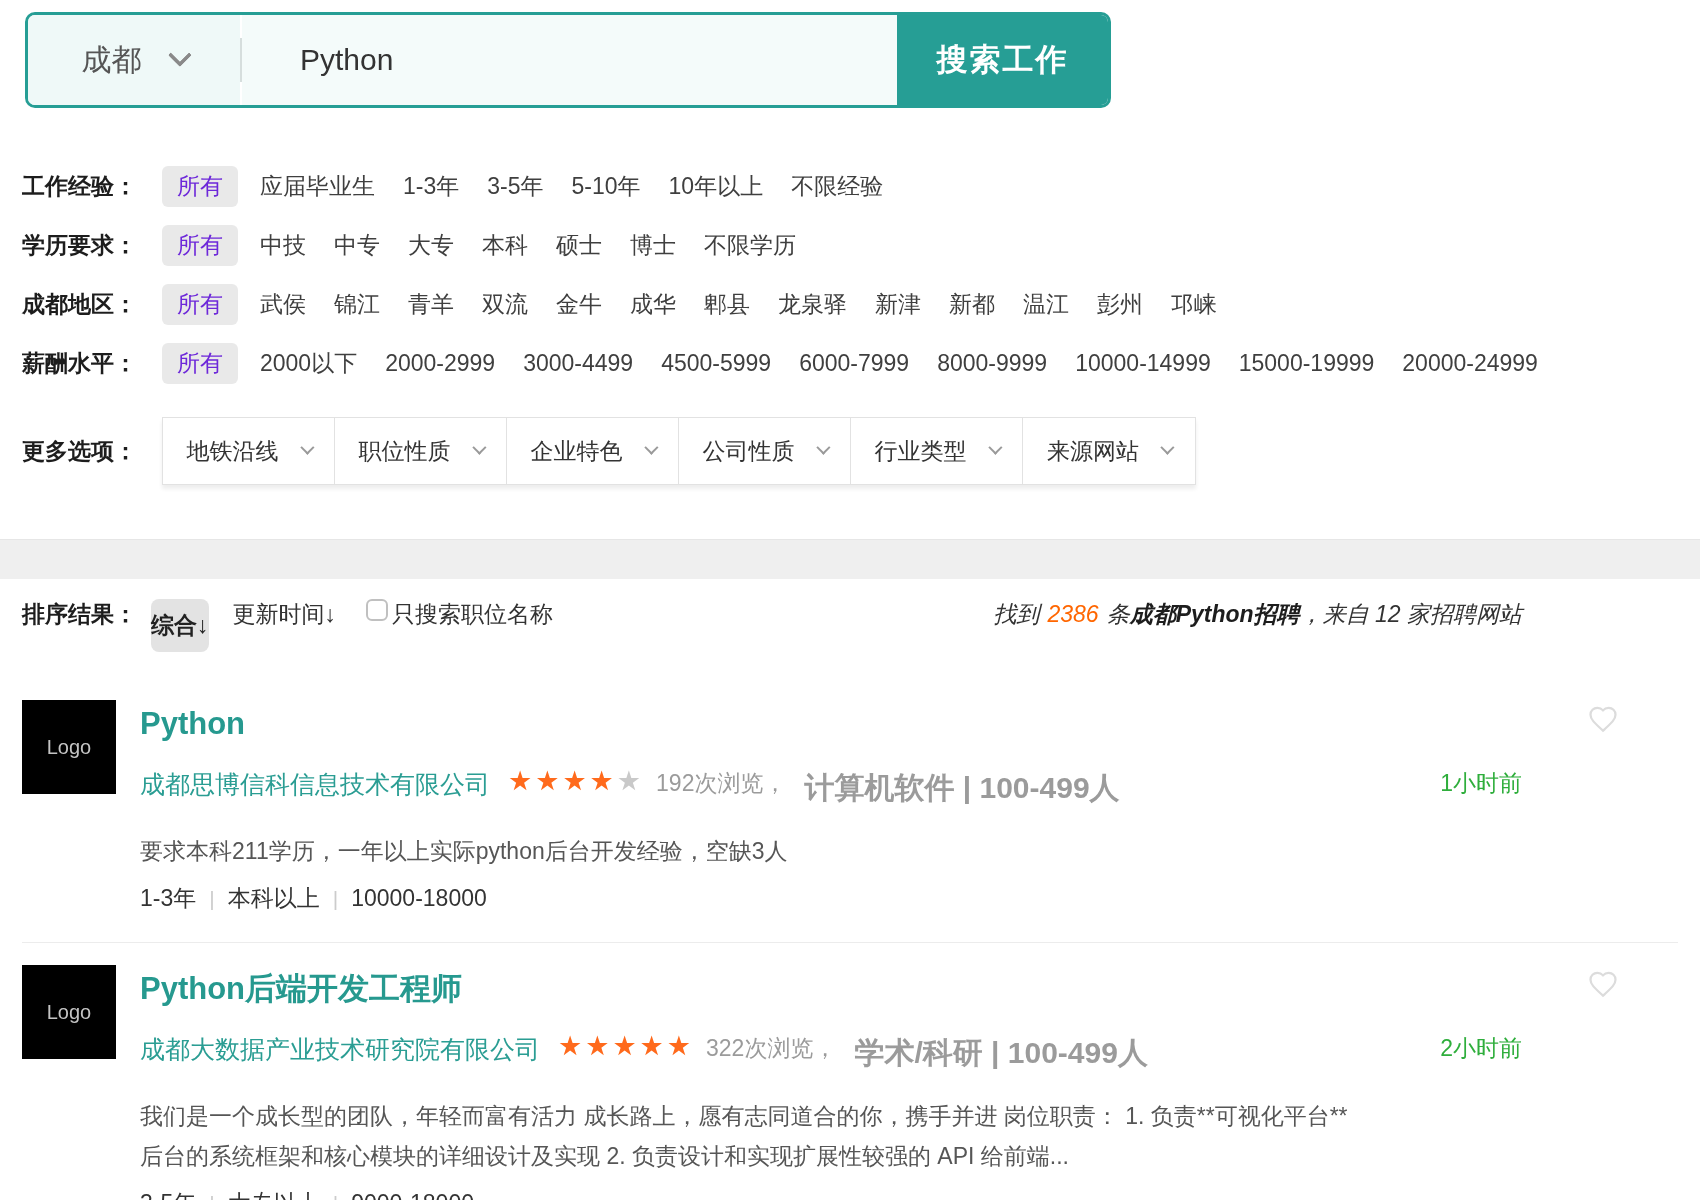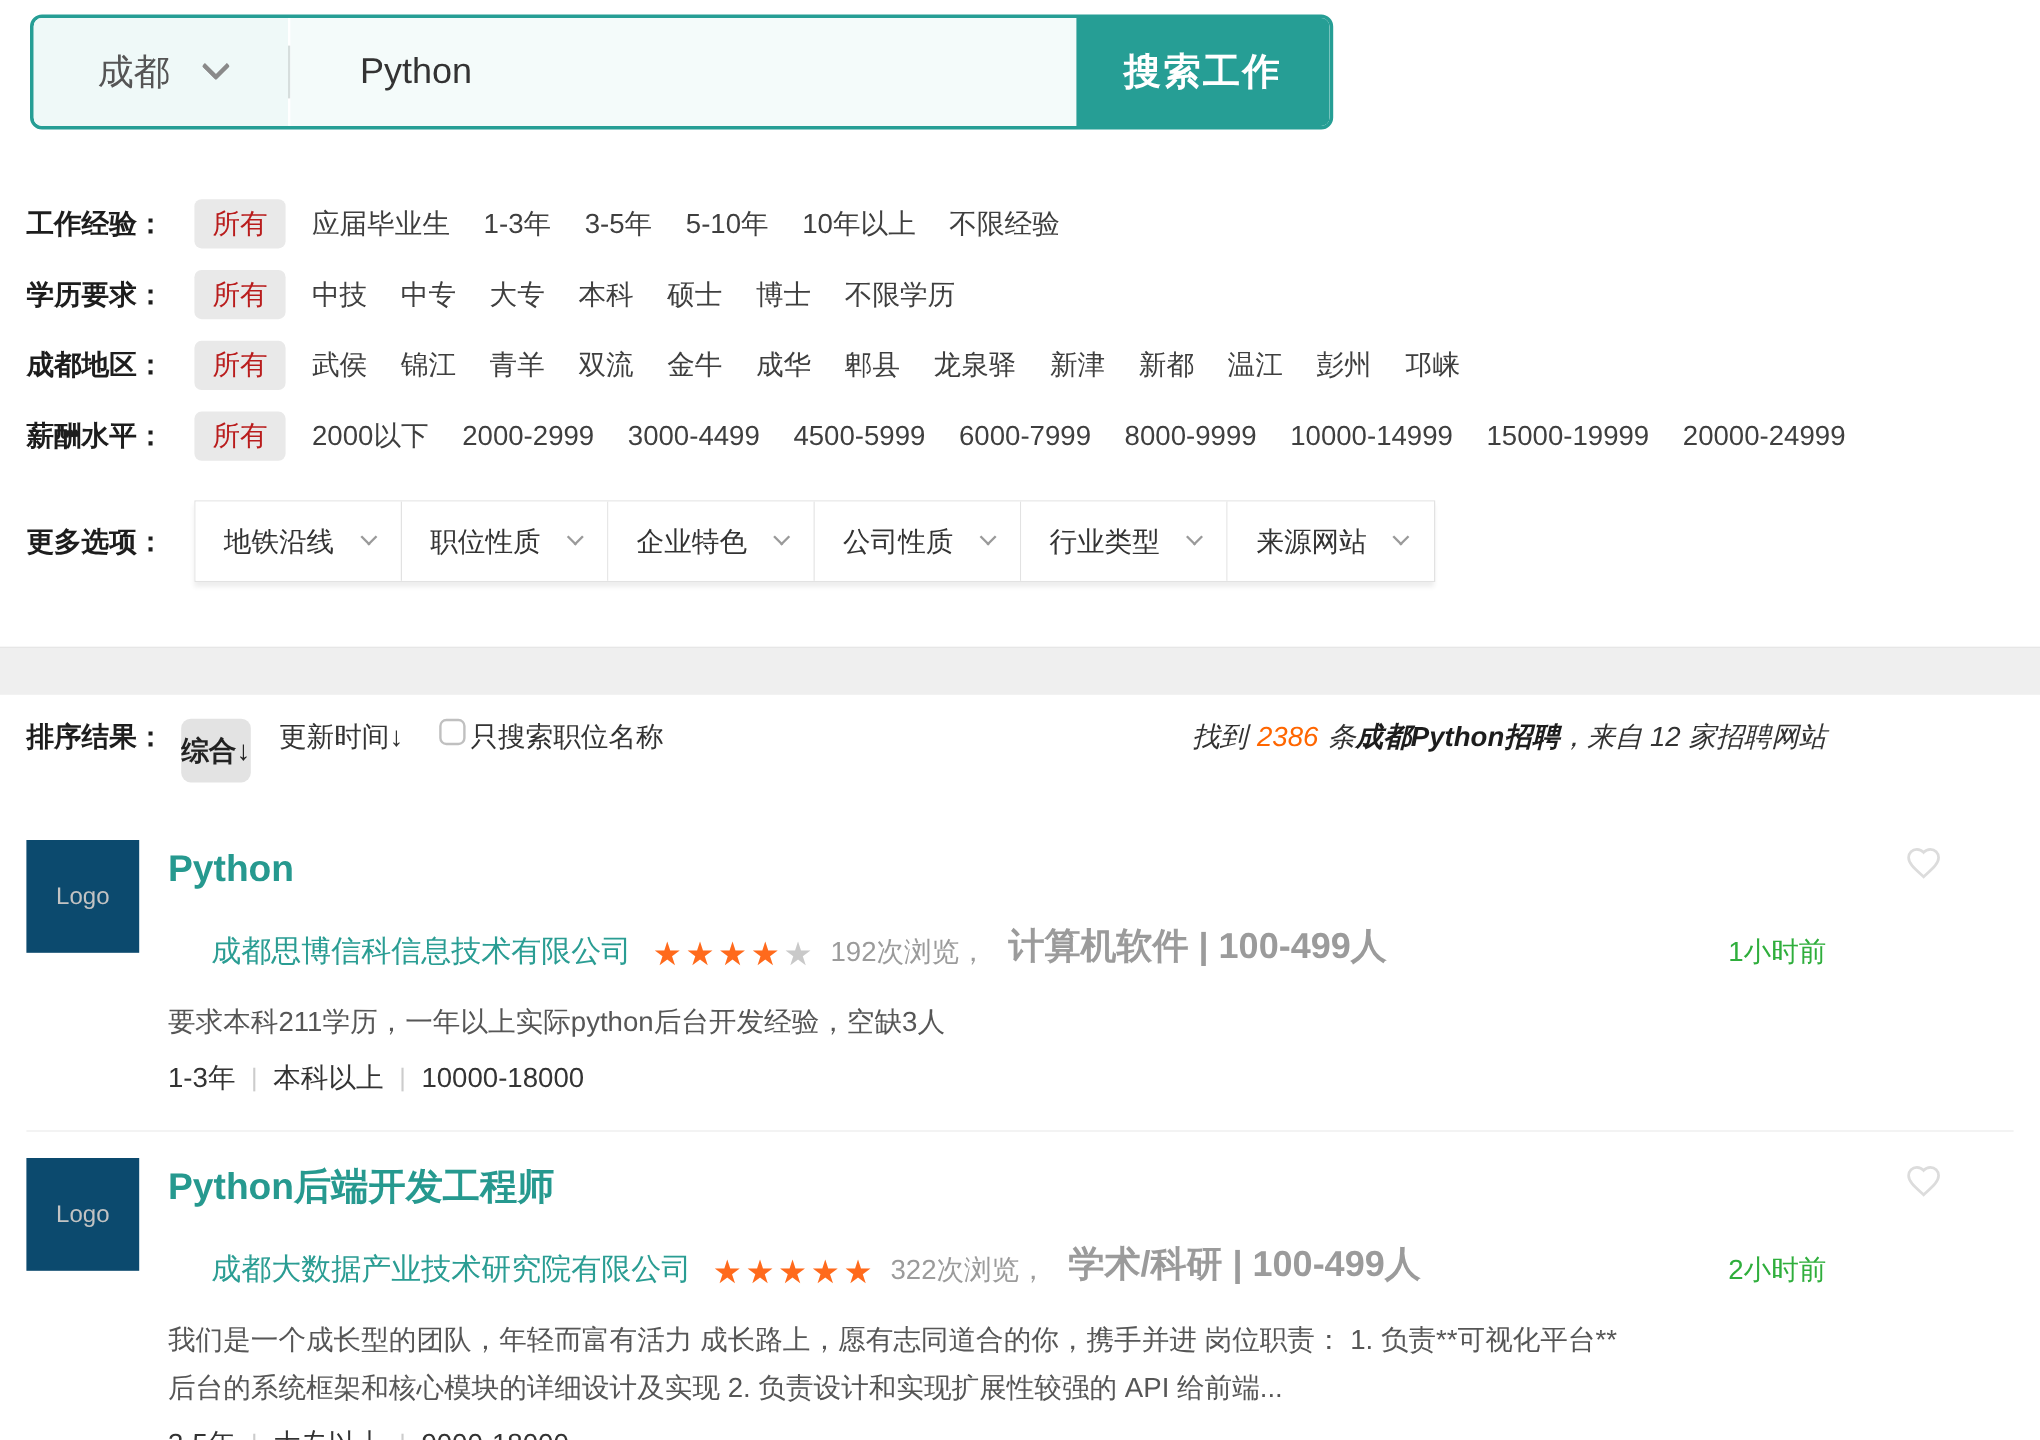--- a/index.html
+++ b/index.html
@@ -24,21 +24,21 @@
     font-size: 31px; font-weight: bold; letter-spacing: 2px; cursor: pointer;
     font-family: "Liberation Sans", "DejaVu Sans", sans-serif; }
 
   
   .filters { margin: 49px 0 0 22px; }
   .filter-row { display: flex; align-items: center; height: 59px; white-space: nowrap; }
   .filter-label { width: 140px; font-size: 23px; font-weight: bold; color: #1d1d1d; flex: none; }
   .filter-options { display: flex; align-items: center; }
   .filter-options .opt { font-size: 23px; color: #3f3f3f; margin-right: 28px; cursor: pointer; }
   .filter-options .opt.selected { background: #e9e9e9; border-radius: 6px; padding: 5px 15px;
-    margin-right: 22px; color: #b91c1c; }
+    margin-right: 22px; color: #6d28d9; }
 
   .more-row { display: flex; align-items: center; margin: 24px 0 0 22px; }
   .more-label { width: 140px; font-size: 23px; font-weight: bold; color: #1d1d1d; flex: none; }
   .dropdown-group { display: flex; border: 1px solid #e2e2e2;
     box-shadow: 0 4px 4px rgba(0,0,0,0.07); }
   .dropdown-group .dd { width: 172px; height: 66px; display: flex; align-items: center;
     justify-content: center; gap: 22px; border-right: 1px solid #e2e2e2;
     font-size: 23px; color: #333; cursor: pointer; background: #fff; }
   .dropdown-group .dd:last-child { border-right: none; }
   .dropdown-group .chev { width: 10px; height: 10px; border-width: 2px; border-color: #9a9a9a; margin-top: -4px; }
@@ -59,25 +59,25 @@
   .summary { margin-left: auto; font-size: 23px; color: #333; white-space: nowrap; font-style: italic; }
   .summary .sp { margin-right: 8px; }
   .summary .count { color: #ff6600; margin-right: 8px; }
   .summary b { color: #1d1d1d; }
 
   
   .job-card { position: relative; margin-left: 140px; width: 1382px; }
   .job-card.first { margin-top: 54px; }
   .job-card.second { margin-top: 28px; }
   .logo-box { position: absolute; left: -118px; top: -6px; width: 94px; height: 94px;
-    background: #0c4a6e; color: #c3c3c3; font-size: 20px; display: flex;
+    background: #000000; color: #c3c3c3; font-size: 20px; display: flex;
     align-items: center; justify-content: center; }
   .job-title { font-size: 31px; font-weight: bold; color: #26998f; cursor: pointer; line-height: 36px; }
   .fav { position: absolute; top: -2px; right: -96px; width: 30px; height: 30px; cursor: pointer; }
-  .company-row { display: flex; align-items: flex-end; margin-top: 26px; white-space: nowrap; margin-left: 36px; }
+  .company-row { display: flex; align-items: flex-start; margin-top: 26px; white-space: nowrap; }
   .company-name { font-size: 25px; color: #2a9d93; cursor: pointer; }
   .stars { font-size: 27px; letter-spacing: 3px; margin-left: 18px; color: #ff6a1c; line-height: 1; }
   .stars .empty { color: #c9c9c9; }
   .views { font-size: 23px; color: #9b9b9b; margin-left: 12px; }
   .category { font-size: 30px; color: #9b9b9b; margin-left: 18px; font-weight: bold; }
   .job-time { margin-left: auto; font-size: 23px; color: #2fae3c; }
   .job-desc { margin-top: 22px; font-size: 23px; color: #565656; line-height: 40px; }
   .job-meta { margin-top: 12px; font-size: 23px; color: #333; display: flex; align-items: center; }
   .job-meta .sep { color: #ccc; margin: 0 13px; font-size: 21px; }
   .card-divider { border: none; border-top: 1px solid #ececec; margin: 28px 0 0 -118px; width: 1656px; }

